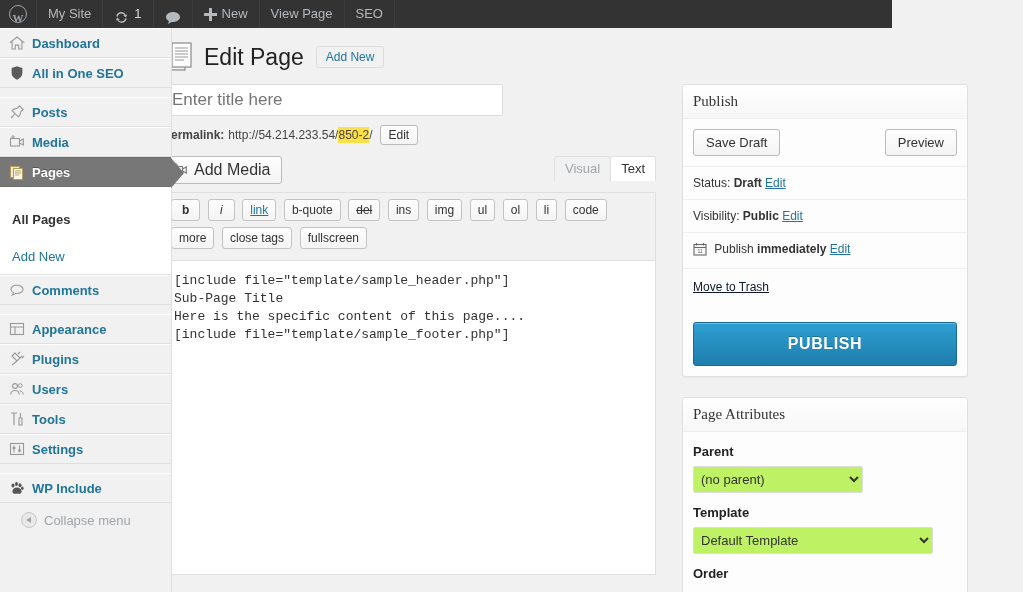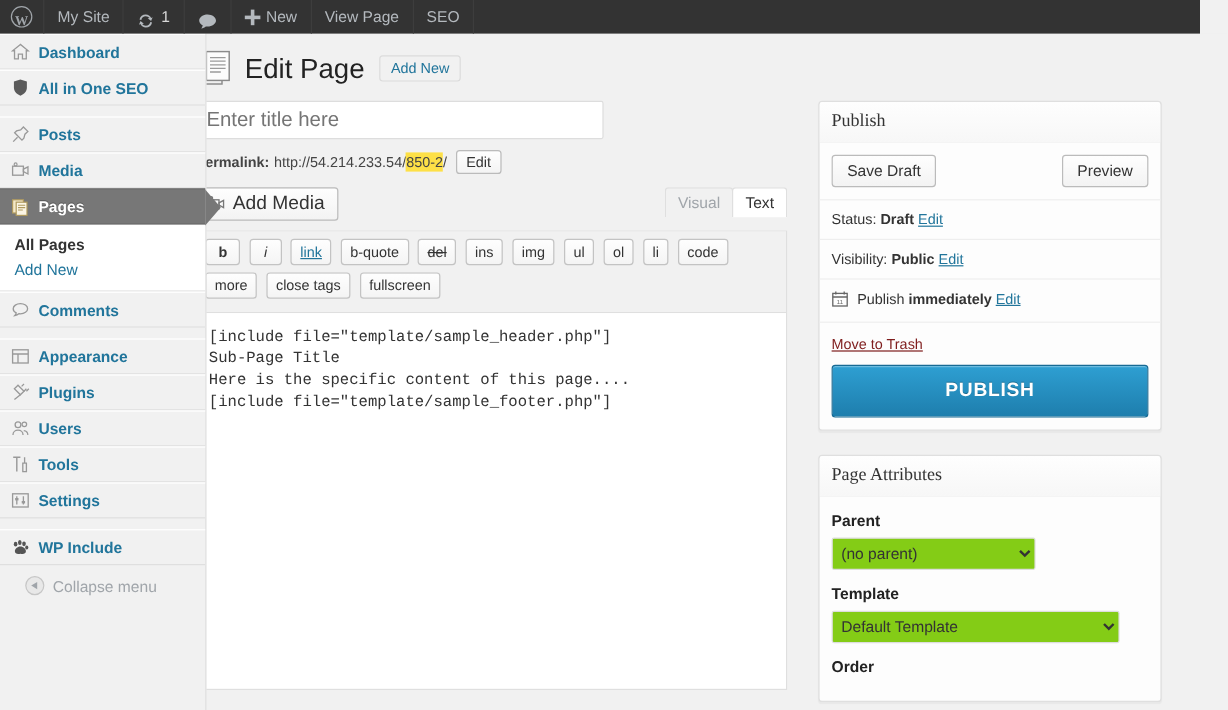--- a/index.html
+++ b/index.html
@@ -9,21 +9,21 @@
     overflow: hidden;
     background: #f1f1f1;
     font-family: "Liberation Sans", sans-serif;
     font-size: 13px;
     color: #333;
   }
 
   
   #adminbar {
     position: absolute; top: 0; left: 0;
-    width: 1000px; height: 28px;
+    width: 892px; height: 28px;
     background: #333333;
     display: flex; align-items: stretch;
     z-index: 50;
   }
   .ab-item {
     display: flex; align-items: center;
     padding: 0 11px;
     color: #b4b9be;
     font-size: 13px;
     line-height: 28px;
@@ -103,20 +103,21 @@
     border-top: 15px solid transparent;
     border-bottom: 15px solid transparent;
     border-left: 13px solid #777777;
   }
   .submenu { background: #ffffff; padding: 6px 0 7px 0; border-bottom: 1px solid #dfdfdf; }
   .submenu .sub-item {
     padding: 3px 0 3px 12px;
     font-size: 13px;
     color: #21759b;
     cursor: pointer;
+    margin-top: 16px;
   }
   .submenu .sub-item.active { color: #333; font-weight: bold; }
   .collapse-row {
     display: flex; align-items: center;
     height: 30px; padding-left: 21px;
     color: #a0a5aa; font-size: 13px;
     cursor: pointer;
     margin-top: 2px;
   }
   .collapse-circle {
@@ -319,26 +320,26 @@
     padding: 5px 12px;
     color: #333;
     cursor: pointer;
   }
   .submitrow { display: flex; justify-content: space-between; align-items: center; padding: 10px; border-bottom: 1px solid #eee; }
   #major-publishing {
     padding: 10px;
     display: block;
   }
   .trash-link {
-    color: #7f1d1d;
+    color: #0f172a;
     text-decoration: underline;
     font-size: 12px;
     cursor: pointer;
     display: inline-block;
-    margin-bottom: 10px;
+    margin-bottom: 28px;
   }
   #publish-btn {
     display: block;
     width: 100%;
     text-align: center;
     background: linear-gradient(to bottom, #2e9fd2, #1e7ead);
     border: 1px solid #176a94;
     border-radius: 3px;
     color: #fff;
     font-size: 16px;
@@ -349,21 +350,21 @@
     box-shadow: inset 0 1px 0 rgba(255,255,255,.3);
     text-shadow: 0 -1px 0 rgba(0,0,0,.25);
   }
   .attr-label { font-weight: bold; font-size: 13px; color: #222; margin: 12px 10px 7px; }
   .attr-select-wrap { margin: 0 10px 4px; }
   select.wpselect {
     font-family: "Liberation Sans", sans-serif;
     font-size: 13px;
     padding: 4px 3px;
     border: 1px solid #ddd;
-    background: #84cc16;
+    background: #bef264;
     color: #333;
     border-radius: 2px;
     outline: none;
   }
   #parent-select { width: 170px; }
   #template-select { width: 240px; }
   .pb-pad-bottom { padding-bottom: 14px; }
 </style>
 </head>
 <body>

